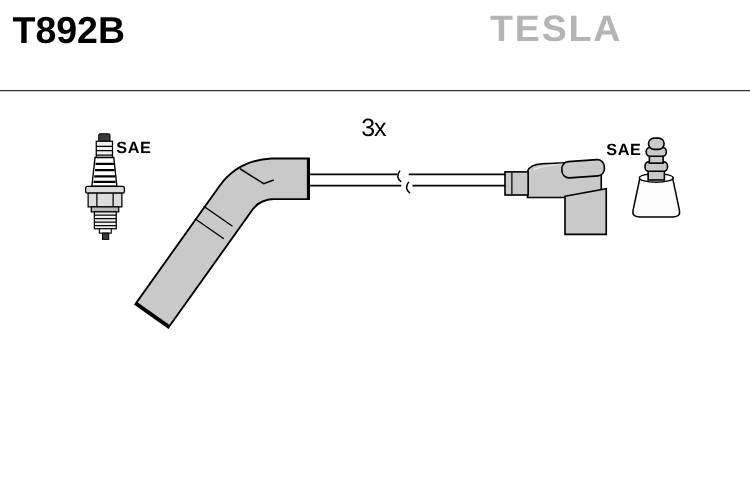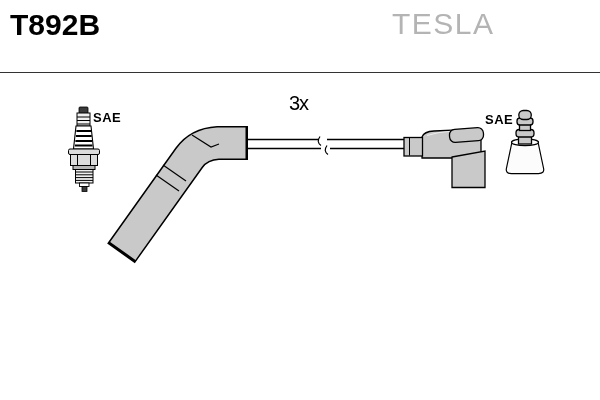--- a/index.html
+++ b/index.html
@@ -22,21 +22,21 @@
   .part-number{
     left:10px;top:8px;
     font-size:30px;font-weight:bold;letter-spacing:0px;
   }
   .subtitle{
     left:11px;top:38px;
     font-size:11px;font-weight:normal;letter-spacing:0.3px;
   }
   .brand{
     left:392px;top:7px;
-    font-size:30px;font-weight:normal;letter-spacing:1.5px;
+    font-size:30px;font-weight:bold;letter-spacing:1.5px;
     color:var(--brand-gray);
     transform:scaleY(0.98);
   }
   .header-divider{
     left:0;top:72px;width:600px;height:1px;
     background:#333;
   }
   .qty-label{
     left:289px;top:92px;
     font-size:20px;font-weight:400;letter-spacing:-1px;

